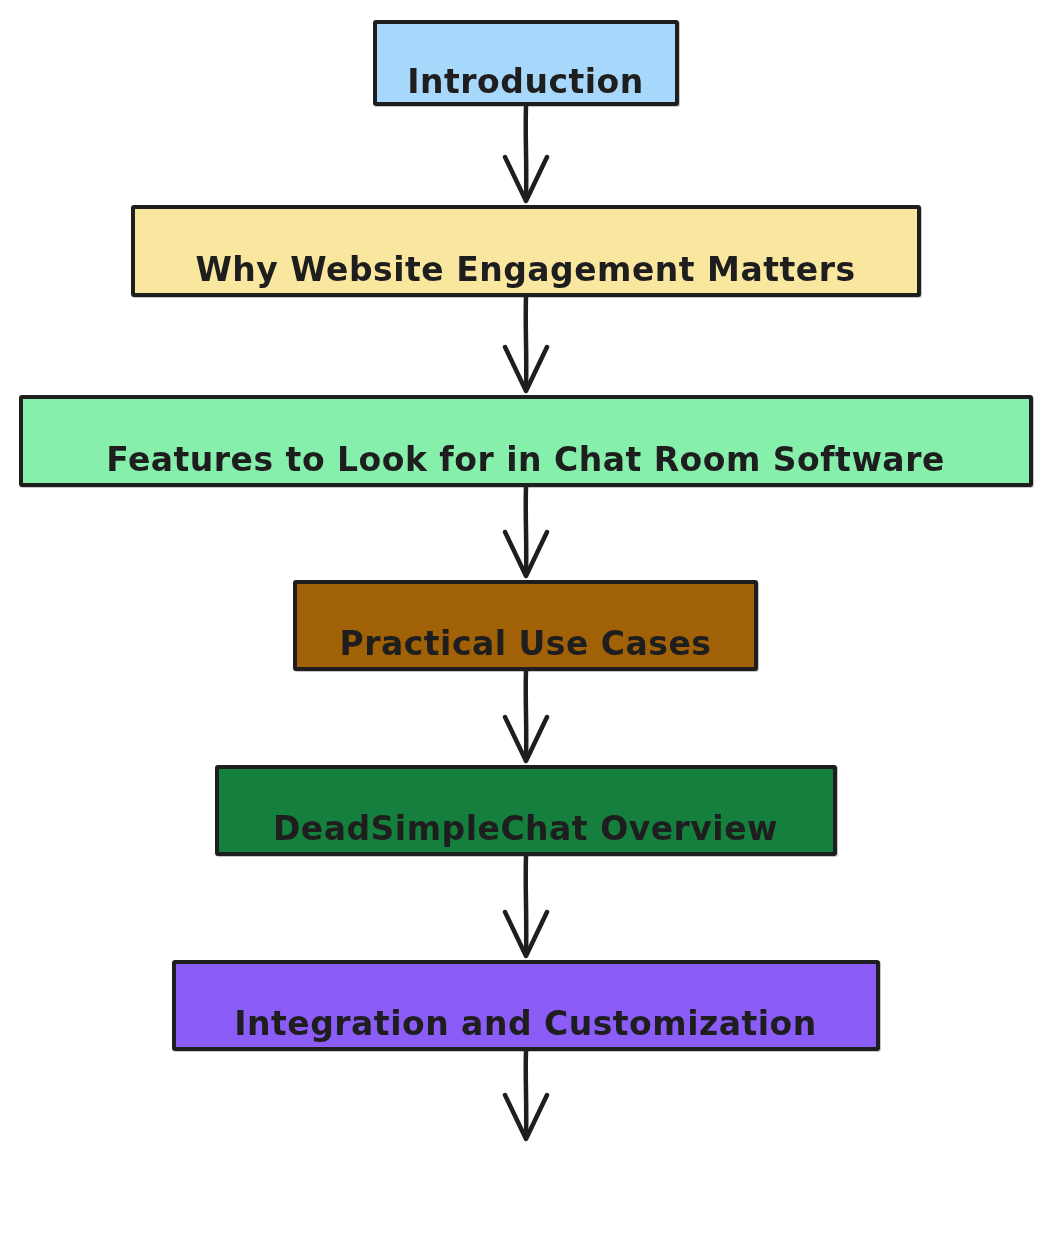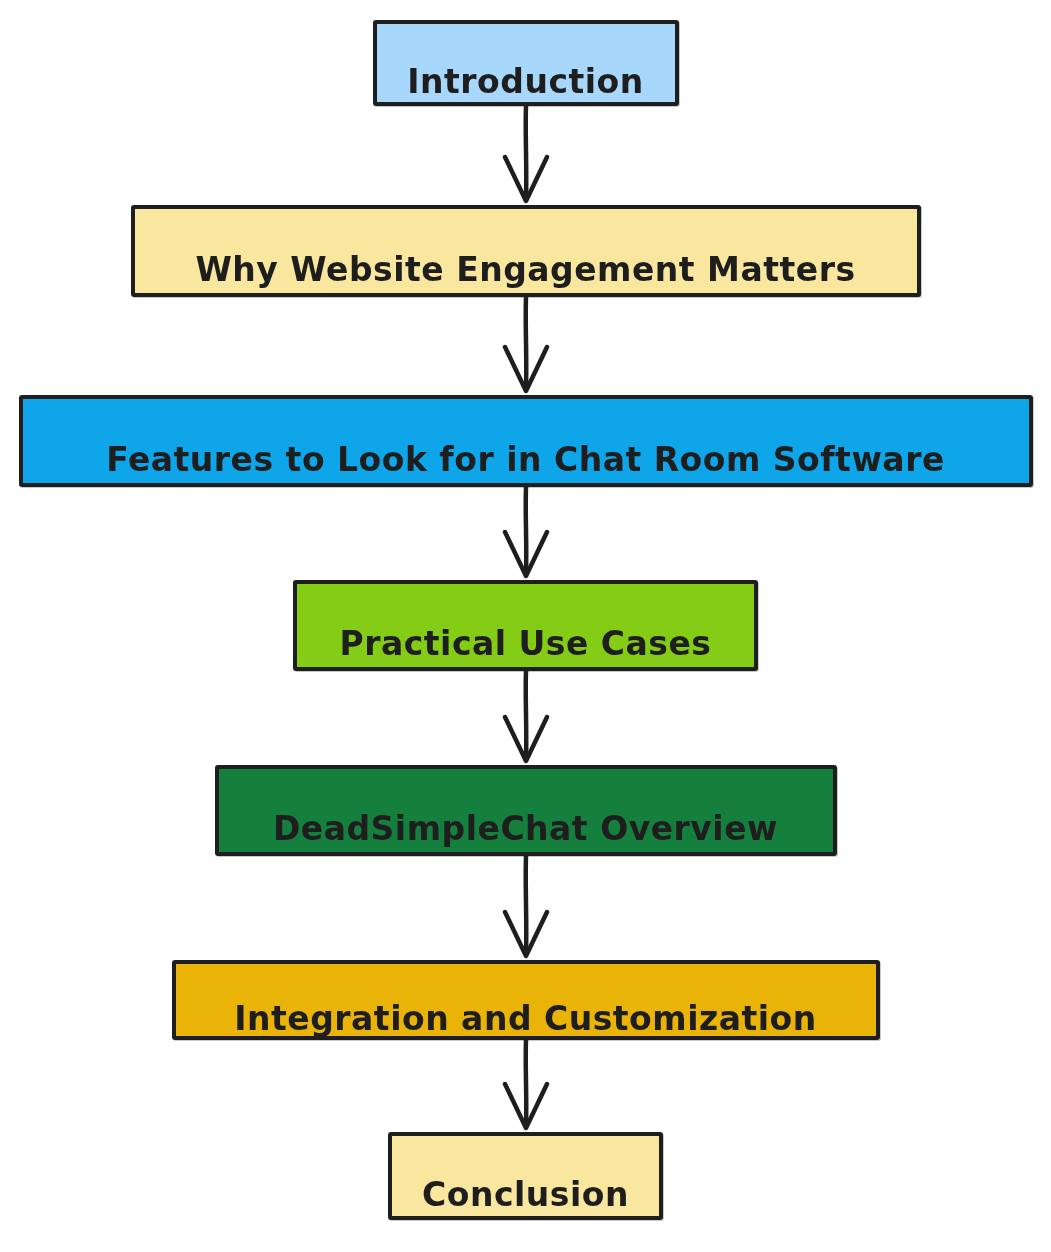--- a/index.html
+++ b/index.html
@@ -50,44 +50,41 @@
       <path d="M36 0 C35 29.7 37 59.4 36 93" fill="none" stroke="#1e1e1e" stroke-width="4.5" stroke-linecap="round" stroke-linejoin="round"></path>
       <path d="M15 51 L36 95 L57 51" fill="none" stroke="#1e1e1e" stroke-width="4.5" stroke-linecap="round" stroke-linejoin="round"></path>
     </svg>
     <div class="node" style="width: 790px; height: 92px; background: rgb(249, 231, 159); border-color: rgb(30, 30, 30); align-items: center;">
       <span class="node-label" style="color: rgb(30, 30, 30);">Why Website Engagement Matters</span>
     </div>
     <svg width="72" height="98" viewBox="0 0 72 98" class="edge-arrow">
       <path d="M36 0 C35 29.4 37 58.8 36 92" fill="none" stroke="#1e1e1e" stroke-width="4.5" stroke-linecap="round" stroke-linejoin="round"></path>
       <path d="M15 50 L36 94 L57 50" fill="none" stroke="#1e1e1e" stroke-width="4.5" stroke-linecap="round" stroke-linejoin="round"></path>
     </svg>
-    <div class="node" style="width: 1014px; height: 92px; background: #0ea5e9; border-color: rgb(30, 30, 30);">
+    <div class="node" style="width: 1014px; height: 92px; background: #86efac; border-color: rgb(30, 30, 30);">
       <span class="node-label" style="color: rgb(30, 30, 30);">Features to Look for in Chat Room Software</span>
     </div>
     <svg width="72" height="93" viewBox="0 0 72 93" class="edge-arrow">
       <path d="M36 0 C35 27.9 37 55.8 36 87" fill="none" stroke="#1e1e1e" stroke-width="4.5" stroke-linecap="round" stroke-linejoin="round"></path>
       <path d="M15 45 L36 89 L57 45" fill="none" stroke="#1e1e1e" stroke-width="4.5" stroke-linecap="round" stroke-linejoin="round"></path>
     </svg>
-    <div class="node" style="width: 465px; height: 91px; background: #84cc16; border-color: rgb(30, 30, 30);">
+    <div class="node" style="width: 465px; height: 91px; background: #a16207; border-color: rgb(30, 30, 30);">
       <span class="node-label" style="color: rgb(30, 30, 30);">Practical Use Cases</span>
     </div>
     <svg width="72" height="94" viewBox="0 0 72 94" class="edge-arrow">
       <path d="M36 0 C35 28.2 37 56.4 36 88" fill="none" stroke="#1e1e1e" stroke-width="4.5" stroke-linecap="round" stroke-linejoin="round"></path>
       <path d="M15 46 L36 90 L57 46" fill="none" stroke="#1e1e1e" stroke-width="4.5" stroke-linecap="round" stroke-linejoin="round"></path>
     </svg>
     <div class="node" style="width: 622px; height: 91px; background: #15803d; border-color: rgb(30, 30, 30);">
       <span class="node-label" style="color: rgb(30, 30, 30);">DeadSimpleChat Overview</span>
     </div>
     <svg width="72" height="104" viewBox="0 0 72 104" class="edge-arrow">
       <path d="M36 0 C35 31.2 37 62.4 36 98" fill="none" stroke="#1e1e1e" stroke-width="4.5" stroke-linecap="round" stroke-linejoin="round"></path>
       <path d="M15 56 L36 100 L57 56" fill="none" stroke="#1e1e1e" stroke-width="4.5" stroke-linecap="round" stroke-linejoin="round"></path>
     </svg>
-    <div class="node" style="width: 708px; height: 80px; background: #eab308; border-color: rgb(30, 30, 30);">
+    <div class="node" style="width: 708px; height: 91px; background: #8b5cf6; border-color: rgb(30, 30, 30);">
       <span class="node-label" style="color: rgb(30, 30, 30);">Integration and Customization</span>
     </div>
     <svg width="72" height="92" viewBox="0 0 72 92" class="edge-arrow">
       <path d="M36 0 C35 27.6 37 55.2 36 86" fill="none" stroke="#1e1e1e" stroke-width="4.5" stroke-linecap="round" stroke-linejoin="round"></path>
       <path d="M15 44 L36 88 L57 44" fill="none" stroke="#1e1e1e" stroke-width="4.5" stroke-linecap="round" stroke-linejoin="round"></path>
     </svg>
-    <div class="node" style="width: 275px; height: 88px; background: rgb(249, 231, 159); border-color: rgb(30, 30, 30);">
-      <span class="node-label" style="color: rgb(30, 30, 30);">Conclusion</span>
-    </div>
   </div>
 
 </body></html>

